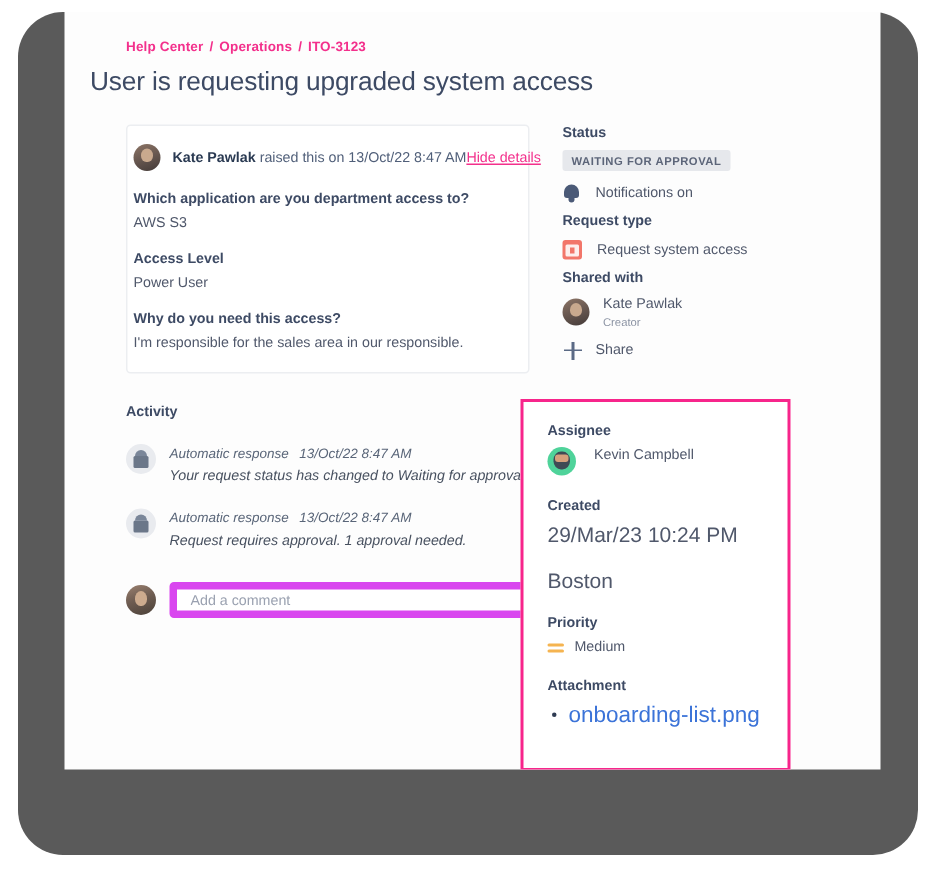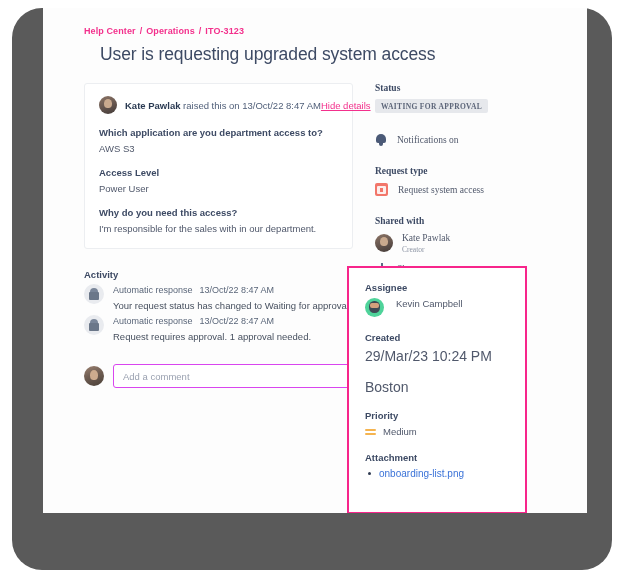--- a/index.html
+++ b/index.html
@@ -46,40 +46,40 @@
     font-size: 9px;
     font-weight: bold;
     color: #f3308c;
     letter-spacing: .1px;
     white-space: nowrap;
   }
   #breadcrumb .sep { color: #f3308c; margin: 0 4px; font-weight: bold; }
 
   
   #page-title {
-    padding-left: 57px;
+    padding-left: 17px;
     margin-top: 8px;
     font-size: 17.5px;
     color: #3d4a64;
     font-weight: normal;
     letter-spacing: -.1px;
     white-space: nowrap;
   }
 
   
   .columns { display: flex; margin-top: 18px; }
   .col-left  { width: 310px; padding-left: 41px; }
   .col-right { width: 190px; padding-left: 22px; position: relative; }
 
   
   #details-card {
     background: #ffffff;
     border: 1px solid #eceef1;
     border-radius: 3px;
-    padding: 12px 14px 14px 14px;
+    padding: 12px 14px 14px 4px;
   }
 
   .raised-row { display: flex; align-items: center; }
 
   .avatar {
     width: 18px; height: 18px;
     border-radius: 50%;
     flex: none;
     overflow: hidden;
     position: relative;
@@ -138,21 +138,22 @@
   
   #activity-heading {
     margin-top: 20px;
     font-size: 9.5px;
     font-weight: bold;
     color: #3d4a64;
   }
 
   .activity-item {
     display: flex;
-    margin-top: 4px;
+    margin-top: 16px;
+    font-style: italic;
   }
   .bot-icon {
     width: 20px; height: 20px;
     border-radius: 50%;
     background: #e9ebef;
     flex: none;
     position: relative;
   }
   .bot-icon::before {
     content:""; position:absolute; left:6px; top:4px;
@@ -188,38 +189,38 @@
   }
   .avatar-comment::after {
     content:""; position:absolute; left:6px; top:4px;
     width:8px; height:10px; border-radius:50% 50% 45% 45%;
     background:#cdab8e;
   }
   #comment-input {
     margin-left: 9px;
     flex: 1;
     height: 24px;
-    border: 1px solid #d946ef;
+    border: 5px solid #d946ef;
     border-radius: 3px;
     background: #ffffff;
     font-size: 9.5px;
     color: #8b93a3;
     font-family: "Liberation Sans", sans-serif;
     padding: 0 9px;
     outline: none;
   }
   #comment-input::placeholder { color: #9aa1b0; }
 
   
   .side-label {
     font-size: 9.5px;
     font-weight: bold;
     color: #3d4a64;
   }
-  .side-section { margin-bottom: 20px; font-family: Liberation Serif, serif; }
+  .side-section { margin-bottom: 7px; }
 
   #status-badge {
     display: inline-block;
     margin-top: 6px;
     background: #e6e8ec;
     color: #5c6579;
     font-size: 7.5px;
     font-weight: bold;
     letter-spacing: .35px;
     padding: 3px 6px 2px 6px;
@@ -307,21 +308,21 @@
     width:11px; height:2px; background:#f5b450; border-radius:1px;
   }
   .prio-icon::after {
     content:""; position:absolute; left:0; top:7px;
     width:11px; height:2px; background:#f5b450; border-radius:1px;
   }
   #priority-row .lbl { margin-left: 7px; font-size: 9.5px; color: #50586b; }
 
   #attachment-item {
     display: flex; align-items: center;
-    font-size: 10px;
+    font-size: 15px;
   }
   .bullet {
     width: 3px; height: 3px; border-radius: 50%;
     background: #2f3b52; flex: none; margin-left: 3px;
   }
   #attachment-link {
     margin-left: 8px;
     color: #3b73d8;
     cursor: pointer;
   }
@@ -356,21 +357,21 @@
             <div class="field-value">AWS S3</div>
           </div>
 
           <div class="field-block">
             <div class="field-label">Access Level</div>
             <div class="field-value">Power User</div>
           </div>
 
           <div class="field-block">
             <div class="field-label">Why do you need this access?</div>
-            <div class="field-value">I'm responsible for the sales with in our department.</div>
+            <div class="field-value">I'm responsible for the sales area in our responsible.</div>
           </div>
         </div>
 
         <div id="activity-heading">Activity</div>
 
         <div class="activity-item">
           <div class="bot-icon"></div>
           <div class="activity-body">
             <div class="activity-meta"><span class="who">Automatic response</span><span class="when">13/Oct/22 8:47 AM</span></div>
             <div class="activity-text">Your request status has changed to Waiting for approval.</div>

